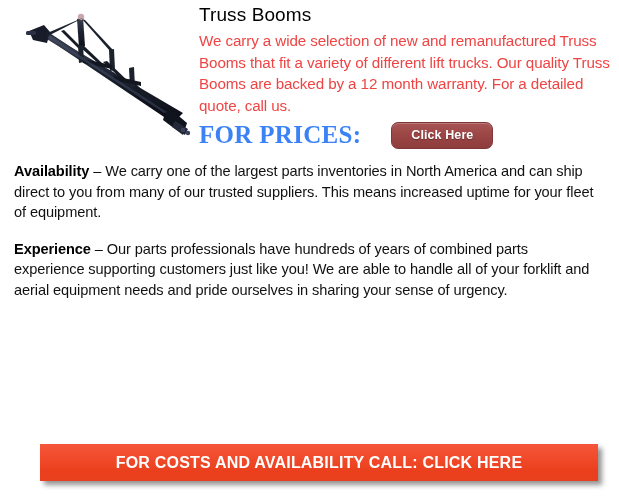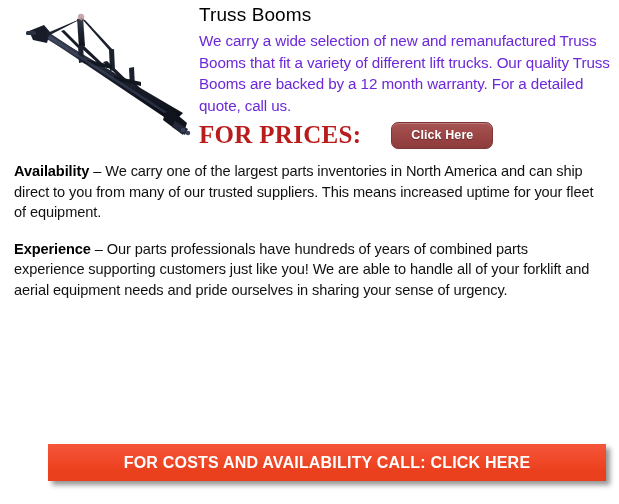--- a/index.html
+++ b/index.html
@@ -53,38 +53,38 @@
     line-height: 24px;
     font-weight: 400;
     color: #000000;
     margin: 0 0 3px 0;
     letter-spacing: 0.1px;
   }
 
   .product-desc {
     font-size: 15.2px;
     line-height: 21.5px;
-    color: #6d28d9;
+    color: #ef4444;
     margin: 0;
     letter-spacing: -0.1px;
   }
 
   .prices-row {
     position: absolute;
     left: 186px;
     top: 120px;
     display: flex;
     align-items: center;
   }
   .for-prices {
     font-family: "Liberation Serif", "DejaVu Serif", serif;
     font-weight: bold;
     font-size: 25px;
     line-height: 30px;
-    color: #b91c1c;
+    color: #3b82f6;
     letter-spacing: 0.3px;
     white-space: nowrap;
   }
   .click-here-btn {
     margin-left: 30px;
     width: 102px;
     height: 27px;
     border-radius: 7px;
     background: linear-gradient(180deg, #a85555 0%, #9d4646 45%, #8e3c3c 100%);
     border: 1px solid #7e3636;
@@ -121,21 +121,21 @@
     margin-bottom: 0;
   }
   .feature-label {
     font-weight: bold;
     color: #000000;
   }
 
   
   .cta-wrap {
     position: absolute;
-    left: 22px;
+    left: 14px;
     top: 444px;
     width: 558px;
     height: 37px;
     padding-left: 26px;
   }
   .cta-button {
     width: 558px;
     height: 37px;
     box-sizing: border-box;
     background: linear-gradient(180deg, #f4563a 0%, #f04a2a 40%, #ea3f1d 75%, #e8401f 100%);

